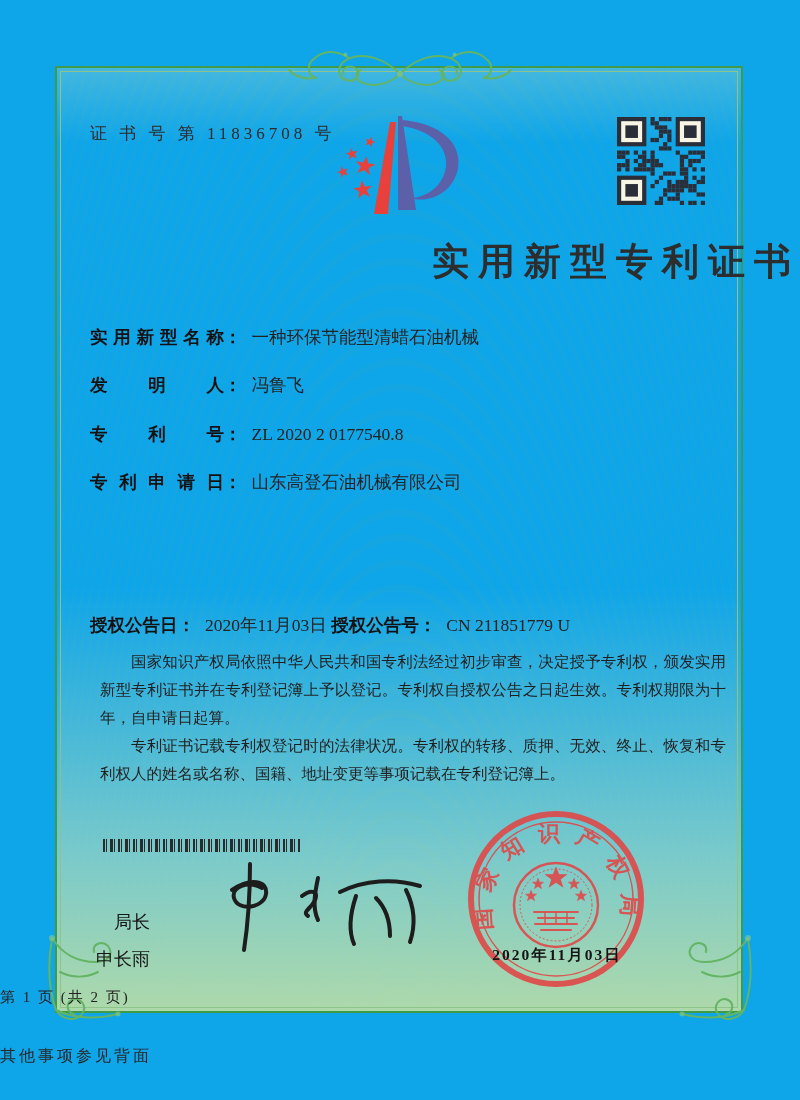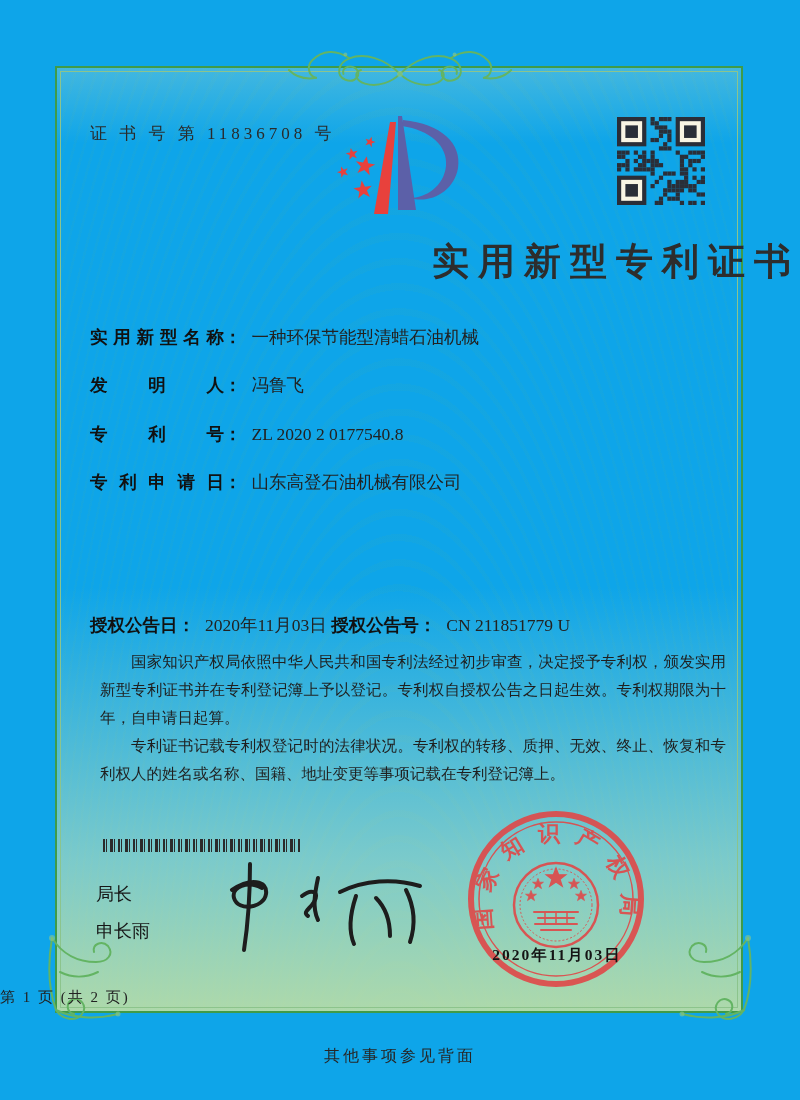--- a/index.html
+++ b/index.html
@@ -65,35 +65,35 @@
 
   .barcode{
     position:absolute;left:103px;top:839px;width:198px;height:13px;
     background:repeating-linear-gradient(90deg,
       #2b2b2b 0 2px, transparent 2px 3px,
       #2b2b2b 3px 4px, transparent 4px 7px,
       #2b2b2b 7px 10px, transparent 10px 11px,
       #2b2b2b 11px 12px, transparent 12px 15px);
   }
 
-  .officer{position:absolute;left:96px;top:876px;font-size:18px;line-height:37px;color:#161616;}
+  .officer{position:absolute;left:96px;top:904px;font-size:18px;line-height:37px;color:#161616;text-align:right;}
   .signature{position:absolute;left:198px;top:852px;width:240px;height:108px;}
 
   .seal{position:absolute;left:465px;top:808px;width:182px;height:182px;}
   .seal-date{
     position:absolute;left:462px;top:945px;width:190px;text-align:center;
     font-size:15.5px;font-weight:600;letter-spacing:2px;color:#141414;
   }
 
   .page-info{
     position:absolute;left:0;top:988px;width:800px;text-align:left;
     font-size:15px;color:#222;letter-spacing:2px;
   }
   .back-note{
-    position:absolute;left:0;top:1046px;width:800px;text-align:center;
+    position:absolute;left:0;top:1046px;width:800px;text-align:left;
     font-size:16px;color:#262626;letter-spacing:3px;
   }
 </style>
 </head>
 <body>
 
 <div class="page">
 
   <div class="frame"></div>
 

